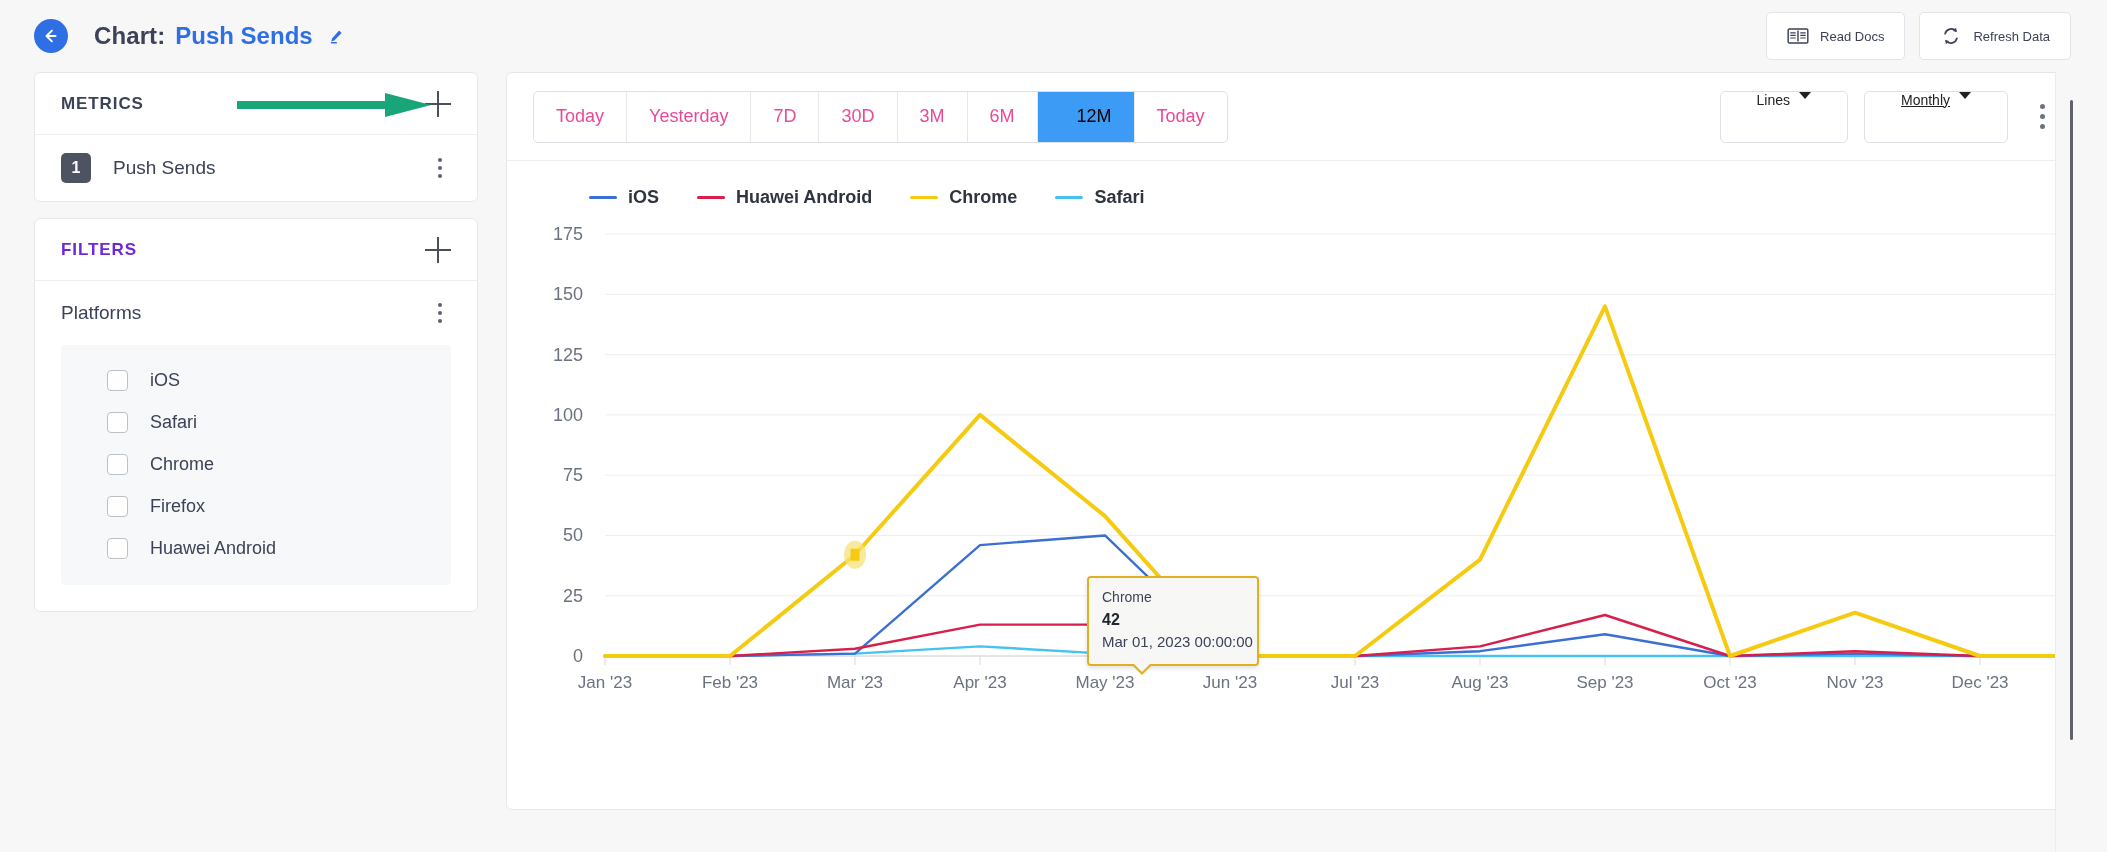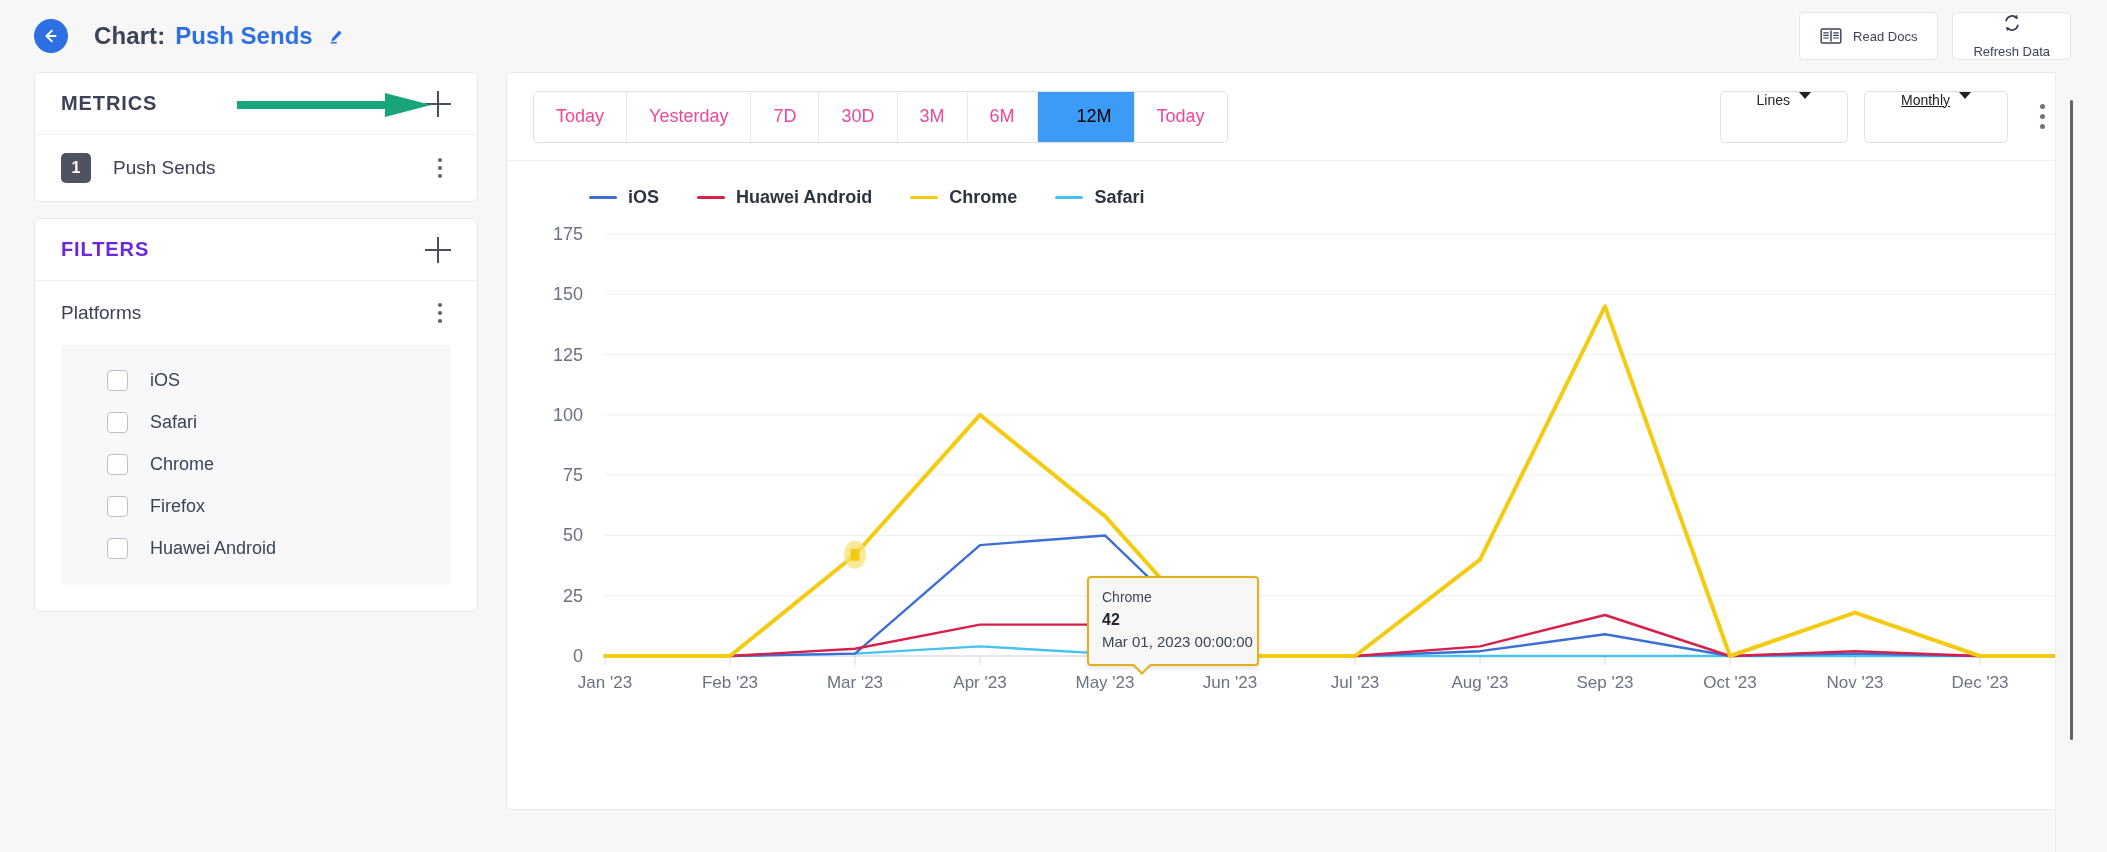--- a/index.html
+++ b/index.html
@@ -33,38 +33,38 @@
   .edit-icon { margin-left: 4px; color: #2f6fe4; position: relative; top: 2px; cursor: pointer; }
   .spacer { flex: 1 1 auto; }
   .topbtn {
     height: 48px; min-width: 0;
     display: flex; align-items: center; gap: 11px;
     padding: 0 20px;
     background: #fff; border: 1px solid #e2e4e9; border-radius: 5px;
     font-size: 13px; color: #3c4257; font-weight: 400;
     cursor: pointer;
   }
-  .topbtn + .topbtn { margin-left: 14px; flex-direction: column; }
+  .topbtn + .topbtn { margin-left: 14px; }
   .topbtn svg { display: block; flex: 0 0 auto; }
 
   
   .layout { display: flex; align-items: flex-start; padding: 0 0 0 34px; gap: 0; }
 
   
   .sidebar { width: 444px; flex: 0 0 444px; }
   .card {
     background: #fff; border: 1px solid #e6e7ea; border-radius: 6px;
     margin-bottom: 16px; position: relative;
   }
   .card-head {
     height: 62px; display: flex; align-items: center;
     padding: 0 26px 0 26px; border-bottom: 1px solid #edeef1;
   }
   .card-head .ttl {
-    font-size: 20px; font-weight: 700; color: #3c4257; letter-spacing: .9px;
+    font-size: 17px; font-weight: 700; color: #3c4257; letter-spacing: .9px;
   }
   .card-head .ttl.muted { color: #6d28d9; font-weight: 700; }
   .plus-btn {
     margin-left: auto; width: 26px; height: 26px; position: relative; cursor: pointer;
   }
   .plus-btn::before, .plus-btn::after {
     content: ""; position: absolute; background: #4a4f5c;
   }
   .plus-btn::before { left: 0; right: 0; top: 12px; height: 2px; }
   .plus-btn::after  { top: 0; bottom: 0; left: 12px; width: 2px; }

